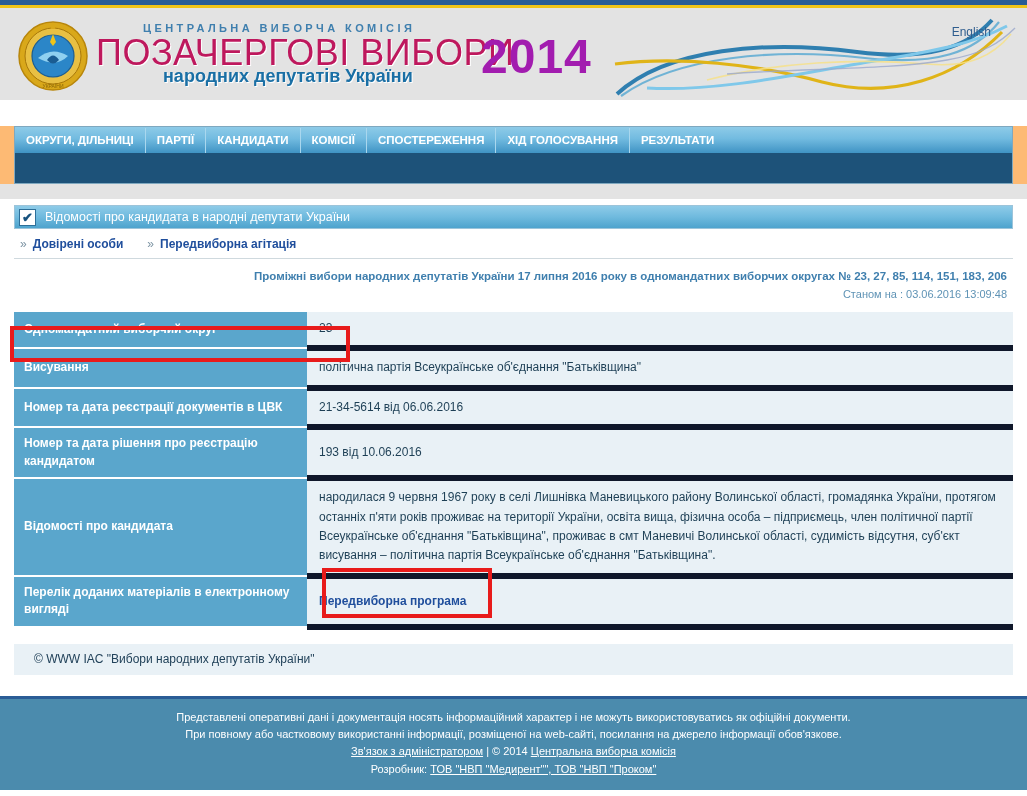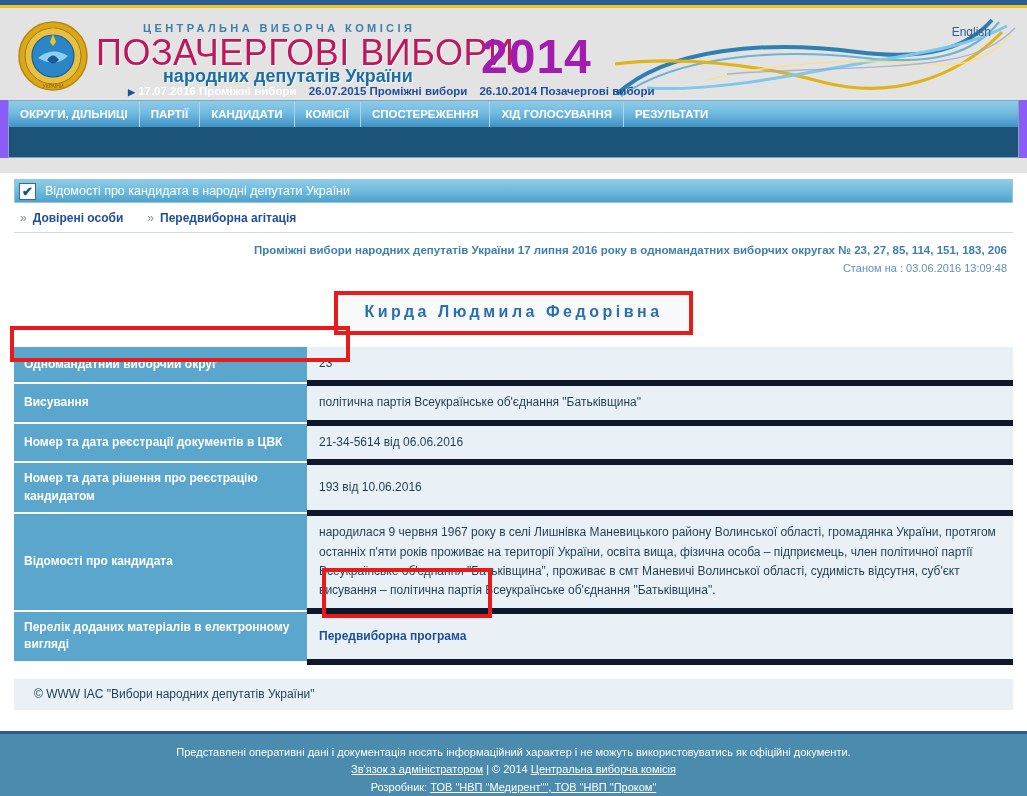--- a/index.html
+++ b/index.html
@@ -58,21 +58,21 @@
     color: #1f4e9c; text-decoration: none; margin-right: 9px;
   }
   .elect-links a.current { color: #ffffff; }
   .english-link {
     position: absolute; right: 36px; top: 17px;
     font-size: 12px; color: #2f5d8e; text-decoration: none;
   }
   .swoosh { position: absolute; right: 0; top: 0; width: 420px; height: 92px; }
 
   
-  .nav-wrap { padding: 0 8px; background: #8b5cf6; }
+  .nav-wrap { padding: 0 14px; background: #fdba74; margin-top: 26px; }
   .navbar {
     height: 27px;
     background: linear-gradient(to bottom, #8ecbe8 0%, #72bbe0 45%, #3f93c4 100%);
     border: 1px solid #7fa8bf;
     border-bottom: none;
     display: flex; align-items: center;
   }
   .nav-item {
     color: #ffffff; font-size: 11.5px; font-weight: bold;
     padding: 0 11px; text-decoration: none; white-space: nowrap;
@@ -222,26 +222,20 @@
     <path d="M33,46 q6,-9 12,0 q-6,7 -12,0 z" fill="#1a5c92"></path>
     <path d="M39,8 l2.5,7 h-5 z" fill="#d9a81a"></path>
     <text x="39" y="74" font-size="5" fill="#8a6508" text-anchor="middle" font-family="Liberation Sans, sans-serif">УКРАЇНИ</text>
   </svg>
 
   <div class="cvk-line">ЦЕНТРАЛЬНА ВИБОРЧА КОМІСІЯ</div>
   <div class="big-title">ПОЗАЧЕРГОВІ ВИБОРИ</div>
   <div class="sub-title">народних депутатів України</div>
   <div class="year">2014</div>
 
-  <div class="elect-links">
-    <span class="arrow">▶</span>
-    <a href="#" class="current">17.07.2016 Проміжні вибори</a>
-    <a href="#">26.07.2015 Проміжні вибори</a>
-    <a href="#">26.10.2014 Позачергові вибори</a>
-  </div>
 
   <a href="#" class="english-link">English</a>
 </div>
 
 <div class="nav-wrap">
   <div class="navbar">
     <a href="#" class="nav-item">ОКРУГИ, ДІЛЬНИЦІ</a>
     <a href="#" class="nav-item">ПАРТІЇ</a>
     <a href="#" class="nav-item">КАНДИДАТИ</a>
     <a href="#" class="nav-item">КОМІСІЇ</a>
@@ -262,25 +256,20 @@
     <div class="section-bar-title">Відомості про кандидата в народні депутати України</div>
   </div>
 
   <div class="crumb-row">
     <span class="sep">»</span><a href="#">Довірені особи</a><span class="sep">»</span><a href="#">Передвиборна агітація</a>
   </div>
 
   <div class="meeting-title">Проміжні вибори народних депутатів України 17 липня 2016 року в одномандатних виборчих округах № 23, 27, 85, 114, 151, 183, 206</div>
   <div class="asof">Станом на : 03.06.2016 13:09:48</div>
 
-  <div class="name-wrap">
-    <div class="name-box">
-      <div class="cand-name">Кирда Людмила Федорівна</div>
-    </div>
-  </div>
 
   <table class="info-table">
     <tbody>
         <tr>
       <td class="lbl">Одномандатний виборчий округ</td>
       <td class="val">23</td>
     </tr>
     <tr>
       <td class="lbl">Висування</td>
       <td class="val">політична партія Всеукраїнське об'єднання "Батьківщина"</td>
@@ -307,20 +296,21 @@
     </table>
 
   <div class="copy-strip">© WWW IAC "Вибори народних депутатів України"</div>
 </div>
 
 <div class="hl-okrug"></div>
 <div class="hl-prog"></div>
 
 <div class="footer">
   <div>Представлені оперативні дані і документація носять інформаційний характер і не можуть використовуватись як офіційні документи.</div>
+  <div>При повному або частковому використанні інформації, розміщеної на web-сайті, посилання на джерело інформації обов'язкове.</div>
   <div>
     <a href="#">Зв'язок з адміністратором</a>
     <span>| © 2014</span>
     <a href="#">Центральна виборча комісія</a>
   </div>
   <div class="dev">
     <span>Розробник:</span>
     <a href="#">ТОВ "НВП "Медирент"", ТОВ "НВП "Проком"</a>
   </div>
 </div>

